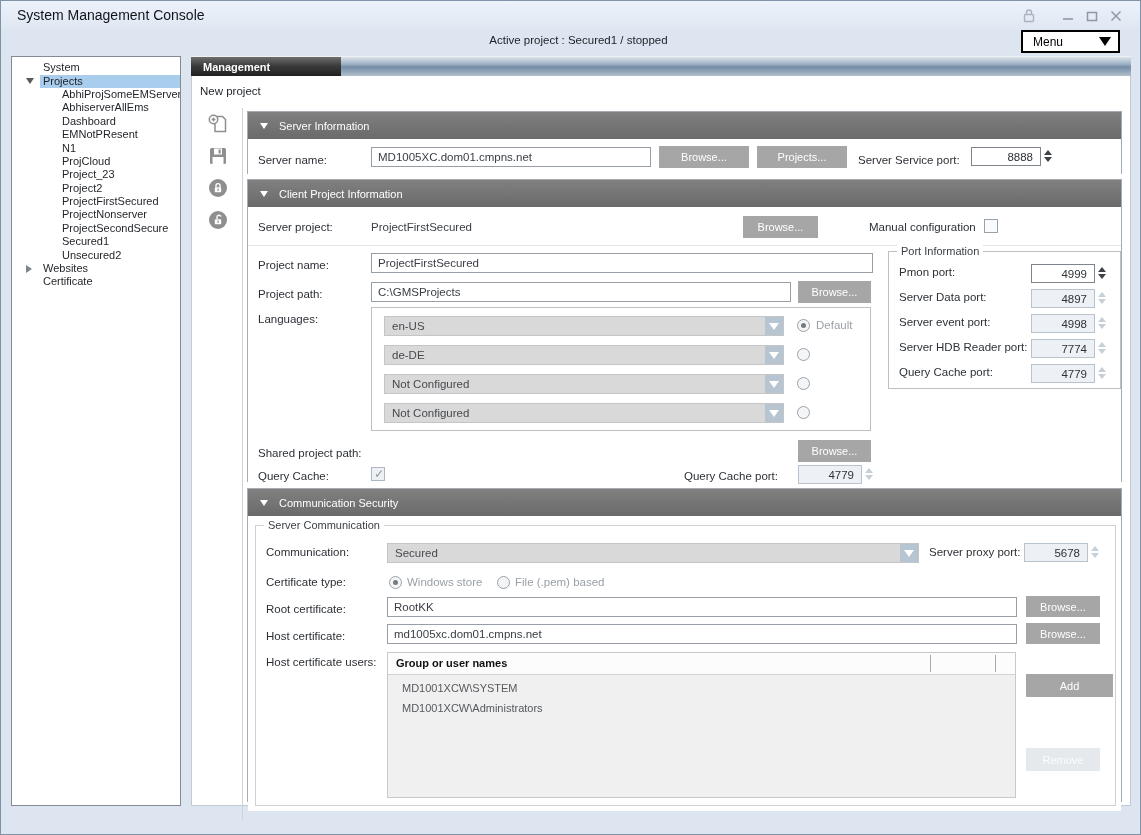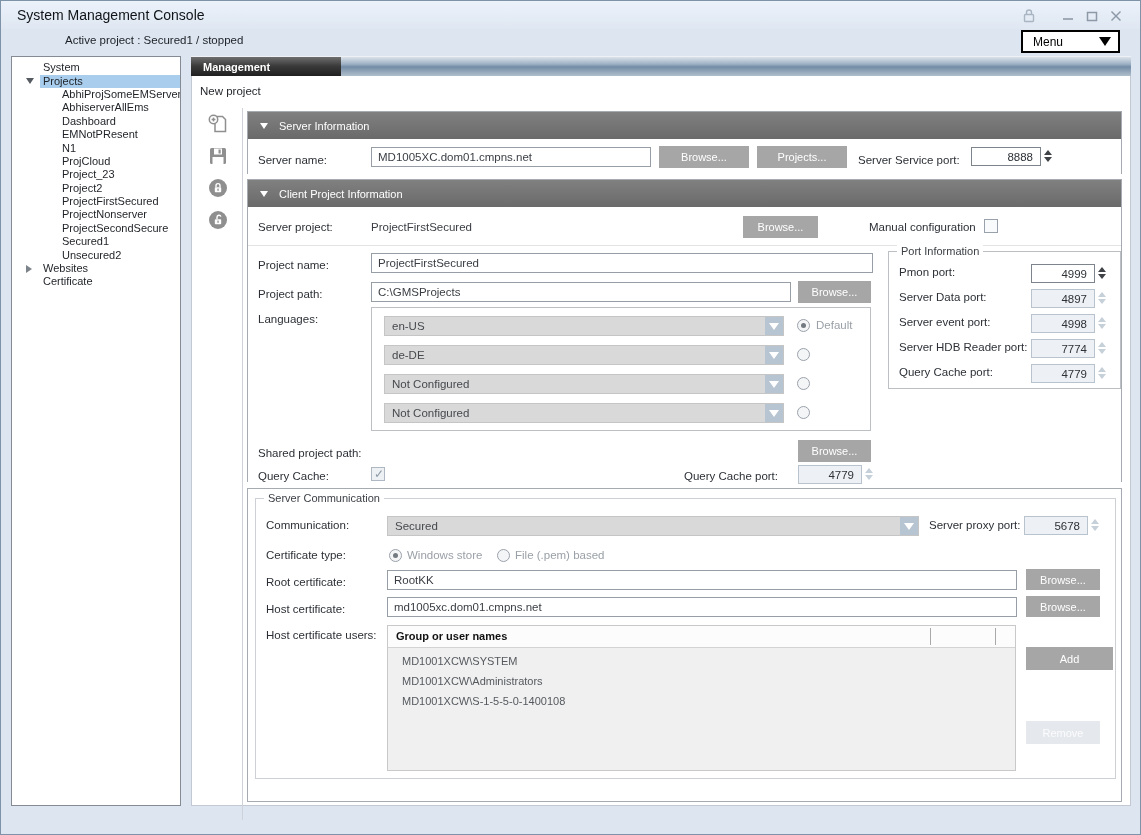--- a/index.html
+++ b/index.html
@@ -9,21 +9,21 @@
 
   
   .titlebar { position:absolute; left:0; top:0; right:0; height:28px;
     background:linear-gradient(#ecf2fa,#dfe7f2); }
   .title { position:absolute; left:16px; top:6px; font-size:14px; color:#101418; }
   .winctl { position:absolute; top:7px; display:flex; align-items:center; }
   .winctl svg { display:block; }
   .ctl { width:24px; height:16px; display:flex; align-items:center; justify-content:center; }
 
   
-  .active-proj { position:absolute; top:33px; left:16px; right:0; text-align:left; font-size:11.5px; color:#1c2025;margin-left:48px; }
+  .active-proj { position:absolute; top:33px; left:16px; right:0; text-align:center; font-size:11.5px; color:#1c2025; }
   .menu-combo { position:absolute; right:20px; top:29px; width:99px; height:23px; background:#fff;
     border:2px solid #000; display:flex; align-items:center; cursor:default; }
   .menu-combo .mlabel { font-size:12px; color:#000; padding-left:10px; flex:1; }
   .menu-combo .mtri { width:0; height:0; border-left:6px solid transparent; border-right:6px solid transparent;
     border-top:9px solid #000; margin-right:7px; }
 
   
   .tree-panel { position:absolute; left:10px; top:55px; width:170px; height:750px; background:#fff;
     border:1px solid #858b94; overflow:hidden; padding-top:4px; }
   .tree-row { display:flex; align-items:center; height:13.4px; font-size:11px; color:#1e2126; padding-left:8px; cursor:default; }
@@ -369,20 +369,24 @@
                       <i class="up"></i>
                       <i class="dn"></i>
                     </div>
                   </div>
                 </div>
             </div>
           </div>
         </div>
 
         <div class="sec" style="top:377px; height:314px;">
+          <div class="sec-head">
+            <span class="htri"></span>
+            <span>Communication Security</span>
+          </div>
           <div class="sec-body" style="height:295px;">
             <div class="group" style="left:7px; top:9px; width:861px; height:281px; border-color:#cdd1d6;">
               <span class="legend">Server Communication</span>
 
               <span class="flabel" style="left:10px; top:20px;">Communication:</span>
               <div class="dd" style="left:131px; top:17px; width:532px;">
                 <span class="dval">Secured</span>
                 <span class="dbtn"></span>
               </div>
               <span class="flabel" style="left:673px; top:20px;">Server proxy port:</span>
@@ -409,21 +413,20 @@
               <span class="flabel" style="left:10px; top:130px;">Host certificate users:</span>
               <div class="userlist" style="left:131px; top:126px; width:629px; height:146px;">
                 <div class="ul-head">
                   <span class="uh-text">Group or user names</span>
                   <span class="ul-div" style="left:542px;"></span>
                   <span class="ul-div" style="left:607px;"></span>
                 </div>
                 <div style="padding-top:3px;">
                     <div class="ul-row">MD1001XCW\SYSTEM</div>
                     <div class="ul-row">MD1001XCW\Administrators</div>
-                    <div class="ul-row">MD1001XCW\S-1-5-5-0-1400108</div>
                   </div>
               </div>
 
               <button class="btn" style="left:770px; top:148px; width:87px; height:23px;">Add</button>
               <button class="btn dis" style="left:770px; top:222px; width:74px; height:23px;">Remove</button>
             </div>
           </div>
         </div>
 
       </div>

